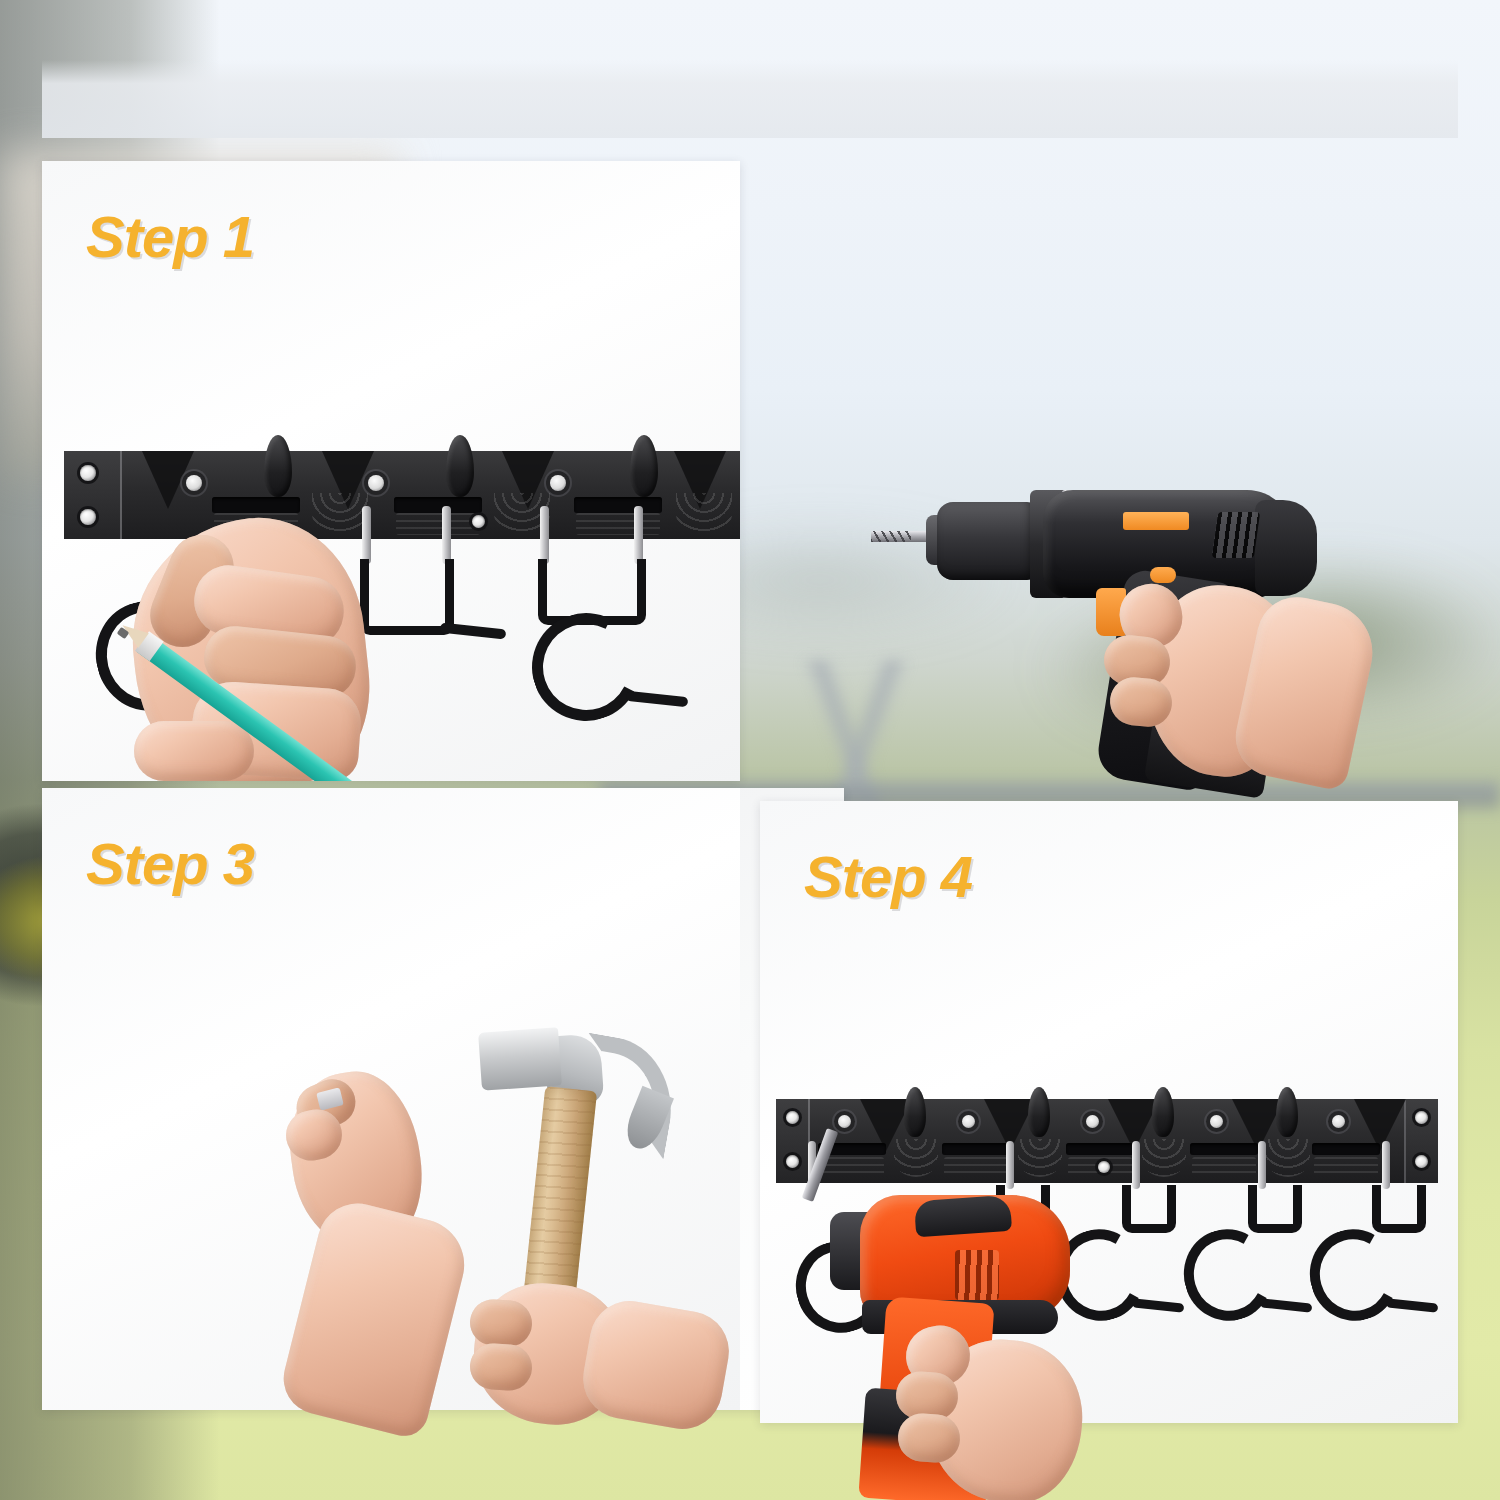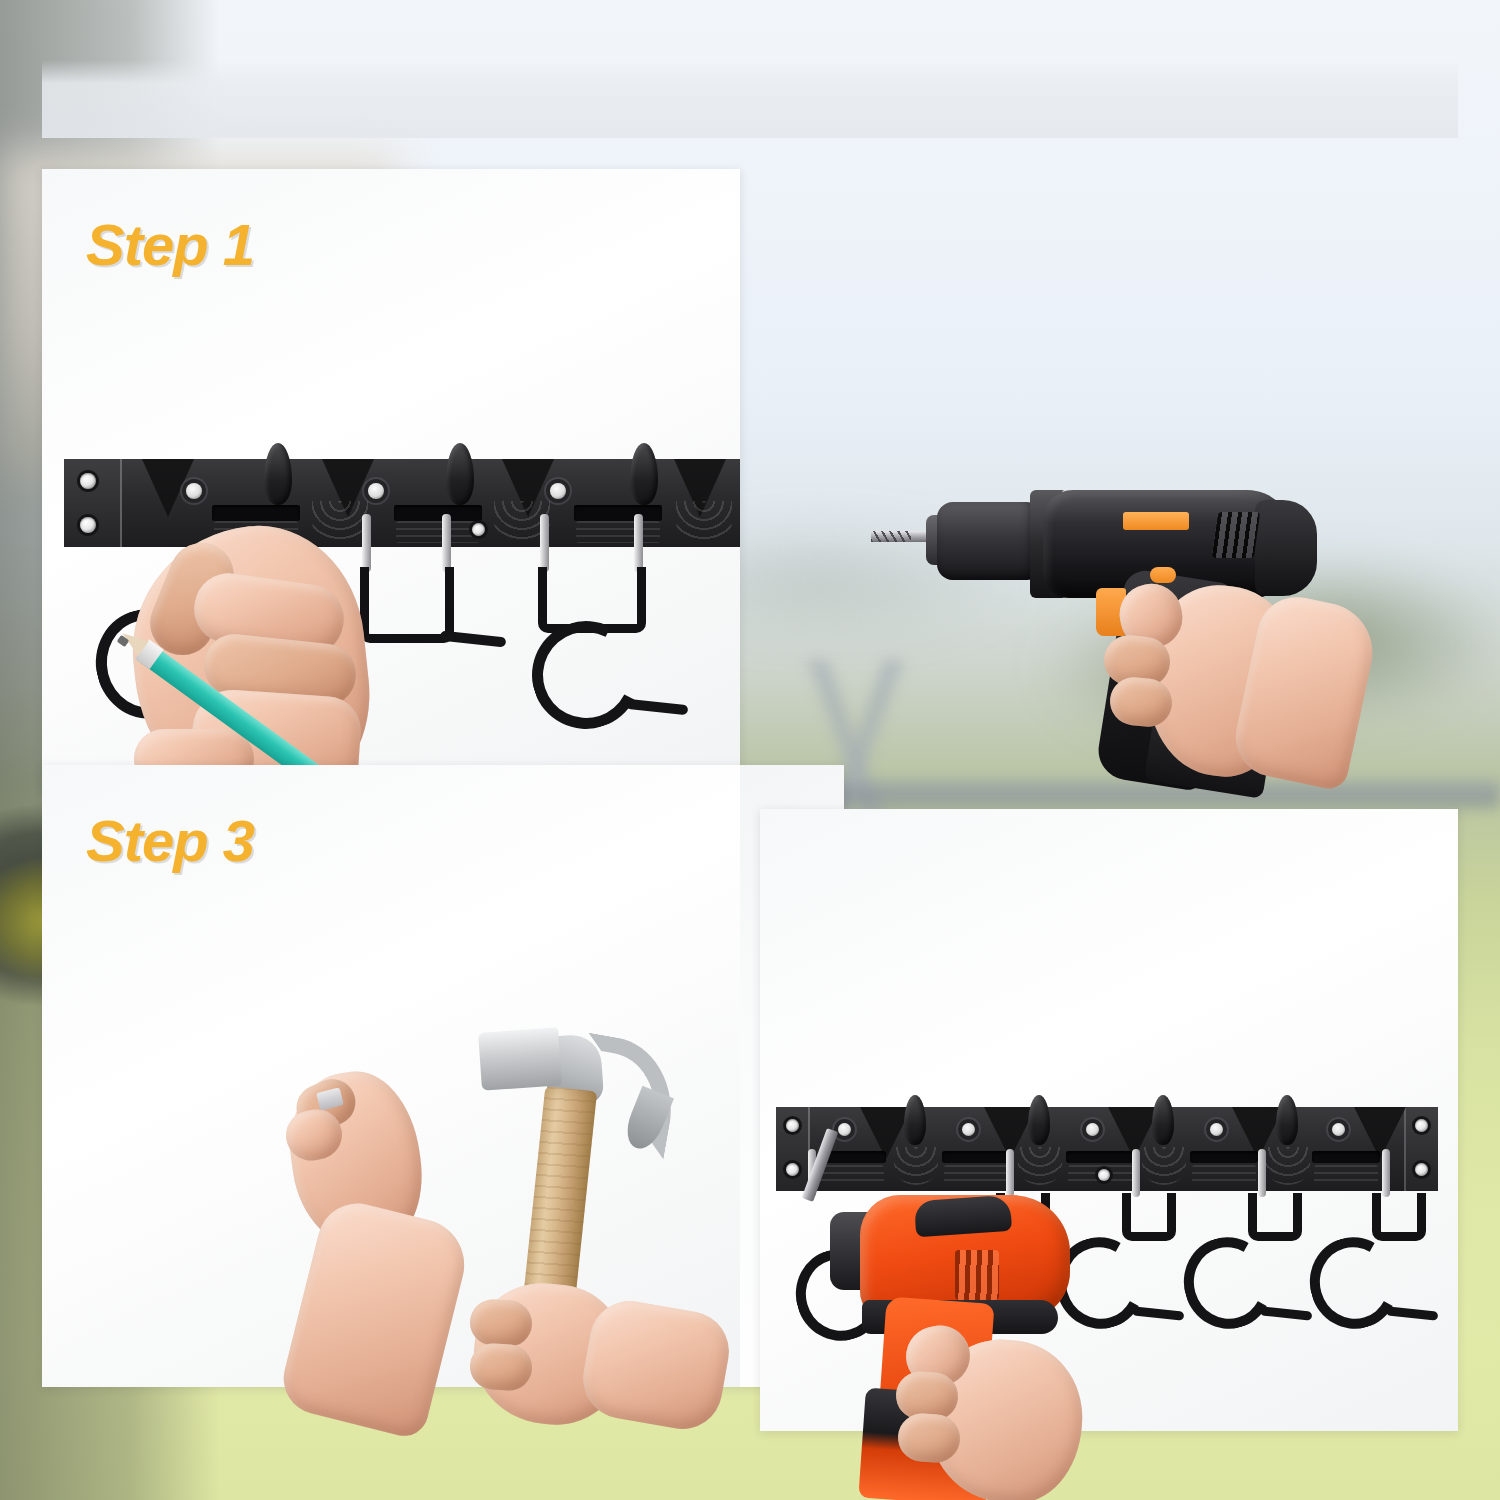--- a/index.html
+++ b/index.html
@@ -96,25 +96,24 @@
     text-shadow: 2px 2px 0 rgba(170,170,175,.55);
     white-space: nowrap;
   }
 
   
   .panel {
     position: absolute;
     background: linear-gradient(150deg, #eceeef 0%, #f3f4f5 35%, #fafbfb 62%, #ffffff 100%);
     overflow: hidden;
     box-shadow: 0 2px 9px rgba(60,60,70,.14);
-    margin-top: 8px;
   }
   #panel-1 { left: 42px;  top: 161px;  width: 698px; height: 620px; }
   #panel-2 { left: 760px; top: 161px;  width: 698px; height: 620px; }
-  #panel-3 { left: 42px;  top: 757px;  width: 802px; height: 622px; }
+  #panel-3 { left: 42px;  top: 788px;  width: 802px; height: 622px; }
   #panel-4 { left: 760px; top: 801px;  width: 698px; height: 622px; }
 
   .step-title {
     position: absolute;
     left: 44px; top: 42px;
     font-size: 58px;
     font-weight: bold;
     font-style: italic;
     color: #f5b22e;
     text-shadow: 2px 2px 0 rgba(180,180,185,.45);
@@ -667,20 +666,21 @@
 
       <div class="hook-stem" style="left:498px;top:340px;height:48px;width:8px;"></div>
       <div class="hook-u" style="left:488px;top:384px;width:54px;height:48px;border-width:9px;"></div>
       <div class="hook-c" style="left:550px;top:428px;width:88px;height:92px;transform:rotate(-16deg);border-width:10px;"></div>
       <div class="hook-tip" style="left:626px;top:500px;width:52px;height:9px;transform:rotate(6deg);"></div>
 
       <div class="hook-stem" style="left:622px;top:340px;height:48px;width:8px;"></div>
       <div class="hook-u" style="left:612px;top:384px;width:54px;height:48px;border-width:9px;"></div>
     </div>
 
+    <div class="step-title">Step 4</div>
   </div>
 
   <div id="drill4-bit"></div>
   <div id="drill4-chuck"></div>
   <div id="drill4-body"></div>
   <div id="drill4-dark-top"></div>
   <div id="drill4-vents"></div>
   <div id="drill4-darkband"></div>
   <div id="drill4-grip"></div>
   <div id="drill4-battery"></div>

